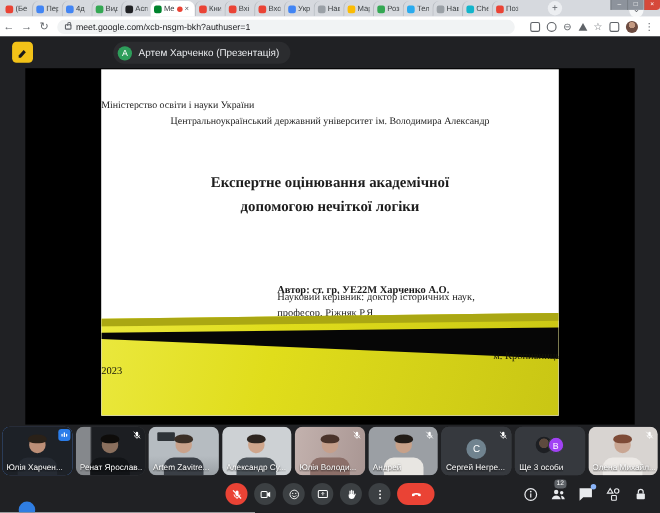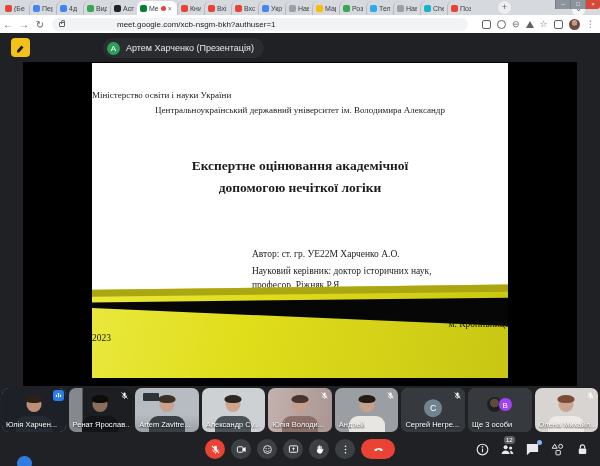--- a/index.html
+++ b/index.html
@@ -36,21 +36,21 @@
   
   .toolbar { position:absolute; top:15px; left:0; width:600px; height:18px; background:#ffffff;
              display:flex; align-items:center; }
   .navbtn { color:#5f6368; font-size:10px; width:16px; text-align:center; flex:none; }
   .navbtn.back::before{content:"\2190";} .navbtn.fwd::before{content:"\2192";} .navbtn.reload::before{content:"\21BB";}
   .omnibox { display:flex; align-items:center; gap:4px; height:13px; width:416px; margin-left:4px;
              background:#f1f3f4; border-radius:7px; padding:0 7px; flex:none; }
   .lockicon { width:6px; height:5px; border:1px solid #5f6368; border-radius:1px; position:relative; flex:none; }
   .lockicon::before { content:""; position:absolute; left:1px; top:-3px; width:2px; height:3px;
                       border:1px solid #5f6368; border-bottom:none; border-radius:2px 2px 0 0; }
-  .url { font-size:8px; color:#202124; white-space:nowrap; overflow:hidden;margin-left:48px; }
+  .url { font-size:8px; color:#202124; white-space:nowrap; overflow:hidden; }
   .extrow { display:flex; align-items:center; gap:6px; margin-left:14px; }
   .exticon { width:9px; height:9px; border:1.4px solid #5f6368; border-radius:2px; }
   .exticon.round { border-radius:50%; }
   .glyphicon { color:#5f6368; font-size:9px; line-height:9px; }
   .staricon::before{content:"\2606";} .dotsicon::before{content:"\22EE";}
   .shareicon{ width:0;height:0;border-left:4px solid transparent;border-right:4px solid transparent;border-bottom:7px solid #5f6368; }
   .avbrown { width:11px; height:11px; border-radius:50%; background:radial-gradient(circle at 50% 35%, #c49a82 0 30%, #6d4c41 32% 100%); }
 
   
   .meet { position:absolute; top:33px; left:0; width:600px; height:433px; background:#202124; }
@@ -65,21 +65,21 @@
 
   
   .stage { position:absolute; left:23px; top:29px; width:554px; height:324px; background:#000; }
   .slide { position:absolute; left:69px; top:1px; width:416px; height:315px; background:#fff;
            font-family:"Liberation Serif", serif; color:#222; overflow:hidden; }
   .smin1 { position:absolute; top:27px; width:100%; font-size:9px; }
   .smin2 { position:absolute; top:42px; width:100%; text-align:center; font-size:9px; }
   .stitle { position:absolute; top:92px; width:100%; text-align:center; font-size:13.5px;
             font-weight:bold; line-height:22px; color:#1c1c1c; }
   .sauth { position:absolute; left:160px; width:250px; font-size:9.5px; line-height:15px; color:#1c1c1c; }
-  .sauth.a1{top:184px;} .sauth.a2{top:201px;} .sauth.a3{top:215px;}
+  .sauth.a1{top:194px;font-weight:bold;} .sauth.a2{top:201px;} .sauth.a3{top:215px;}
   .band-yellow { position:absolute; inset:0; background:linear-gradient(105deg,#eeec4a,#e0dd1b 45%,#c9c614);
                  clip-path:polygon(0 72%,100% 70.3%,100% 100%,0 100%); }
   .band-olive { position:absolute; inset:0; background:#aaa713;
                 clip-path:polygon(0 72%,100% 70.3%,100% 72.6%,0 74.2%); }
   .band-black { position:absolute; inset:0; background:#060606;
                 clip-path:polygon(0 76%,100% 74.5%,100% 83.5%,0 77.8%); }
   .scity { position:absolute; top:256px; width:100%; text-align:right; font-size:9.5px; color:#15150a; z-index:3;margin-left:16px; }
   .syear { position:absolute; top:270px; width:100%; text-align:left; font-size:9.5px; color:#15150a; z-index:3; }
 
   

